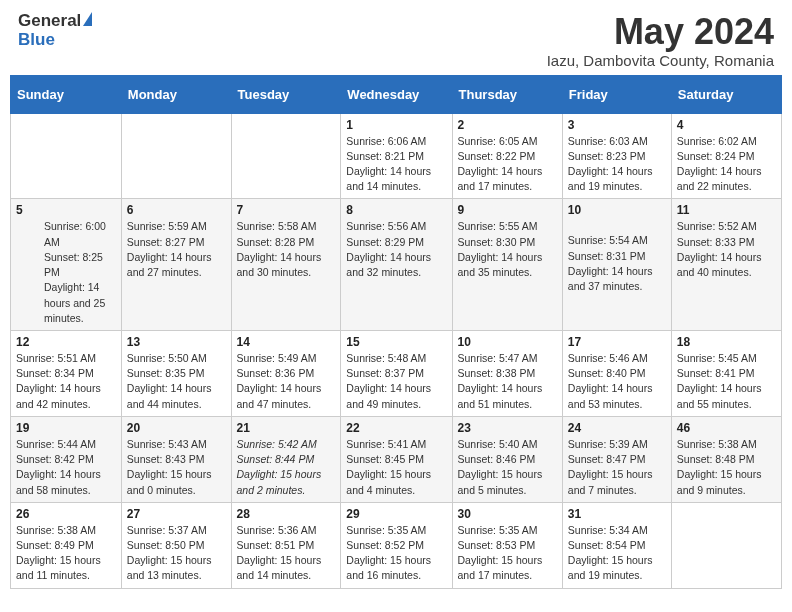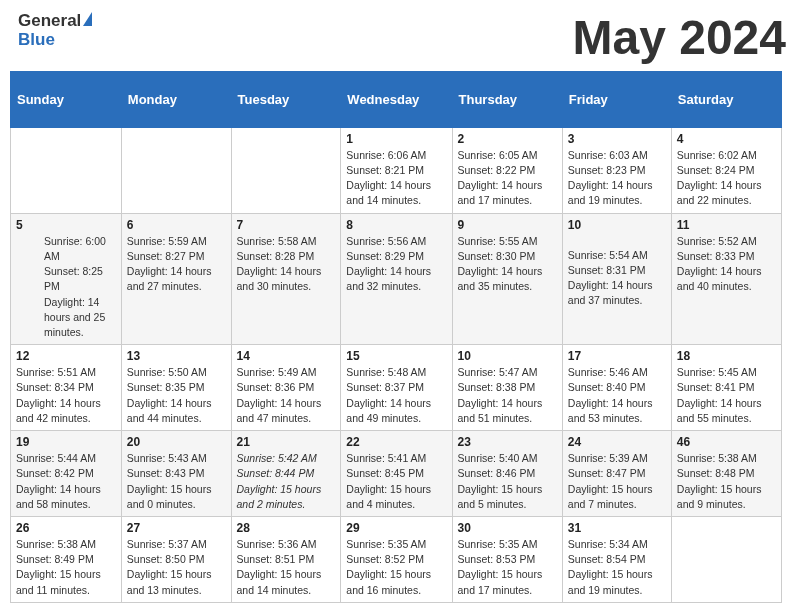--- a/index.html
+++ b/index.html
@@ -7,21 +7,21 @@
       font-family: Arial, sans-serif;
       background: #fff;
       width: 792px;
       min-height: 612px;
       padding: 0;
     }
     .header {
       display: flex;
       justify-content: space-between;
       align-items: flex-start;
-      padding: 12px 6px 6px 18px;
+      padding: 12px 18px 6px 18px;
     }
     .logo {
       display: flex;
       flex-direction: column;
       line-height: 1.1;
     }
     .logo-general {
       font-size: 17px;
       font-weight: bold;
       color: #333;
@@ -39,42 +39,42 @@
       border-bottom: 14px solid #2a6ebb;
       margin-left: 2px;
       vertical-align: middle;
       position: relative;
       top: -2px;
     }
     .title-area {
       text-align: right;
     }
     .month-title {
-      font-size: 48px;
+      font-size: 36px;
       font-weight: bold;
       color: #333;
       line-height: 1.1;
     }
     .location {
       font-size: 15px;
       color: #444;
     }
     .calendar-wrapper {
       padding: 0 10px 10px 10px;
     }
     table {
       width: 100%;
       border-collapse: collapse;
       font-size: 11px;
     }
     thead tr th {
       background: #2a6ebb;
       color: #fff;
       text-align: left;
-      padding: 20px 6px;
+      padding: 11px 6px;
       font-size: 13px;
       font-weight: bold;
       border: 1px solid #2a6ebb;
     }
     tbody tr td {
       border: 1px solid #ccc;
       vertical-align: top;
       padding: 4px 5px;
       width: 113px;
       min-height: 80px;
@@ -106,20 +106,21 @@
 <div class="header">
   <div class="logo">
     <div style="display:flex;align-items:center;">
       <span class="logo-general">General</span>
       <span class="logo-icon"></span>
     </div>
     <span class="logo-blue">Blue</span>
   </div>
   <div class="title-area">
     <div class="month-title">May 2024</div>
+    <div class="location">Iazu, Dambovita County, Romania</div>
   </div>
 </div>
 
 <div class="calendar-wrapper">
   <table>
     <thead>
       <tr>
       <th>Sunday</th>
           <th>Monday</th>
           <th>Tuesday</th>

